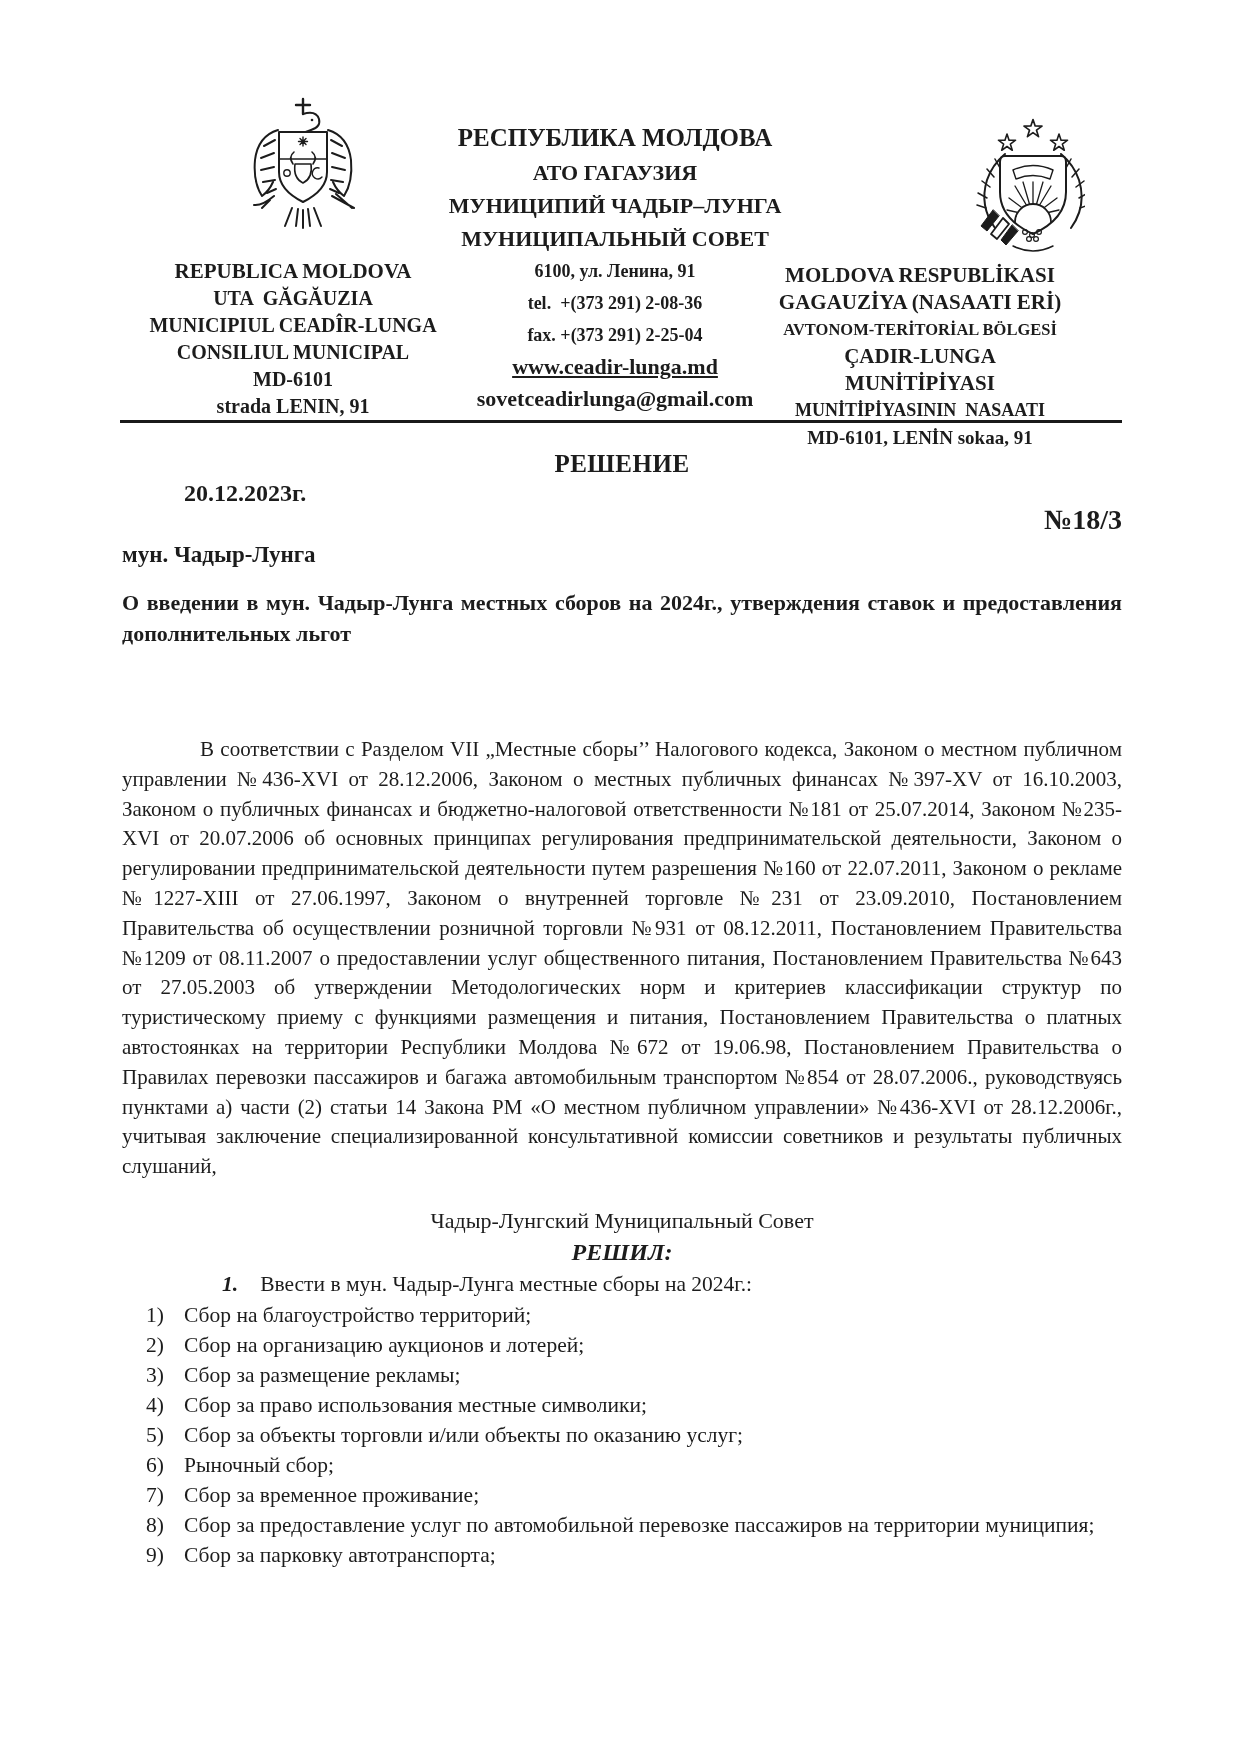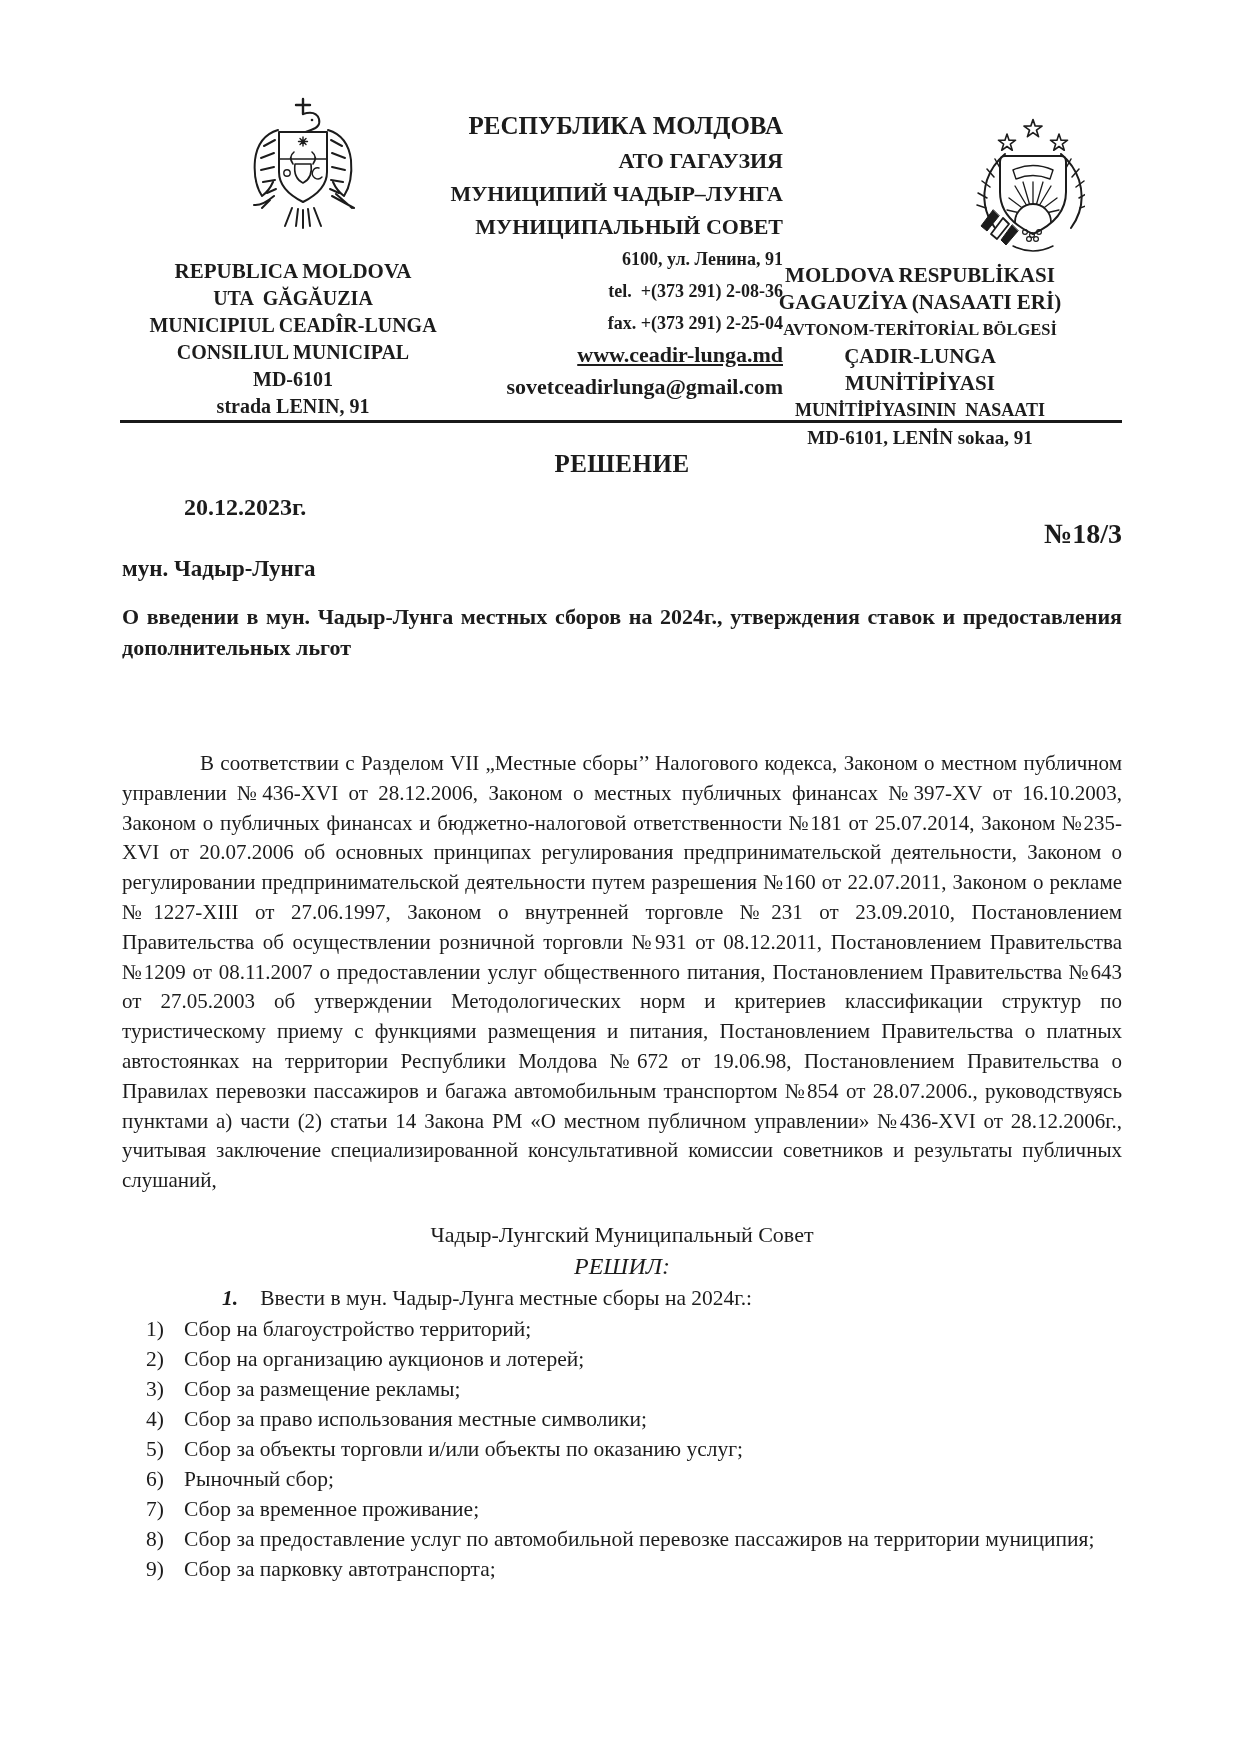--- a/index.html
+++ b/index.html
@@ -13,44 +13,44 @@
     overflow:hidden;
   }
   .ws{white-space:pre-wrap;}
 
   
   .emblem-left{position:absolute;left:240px;top:96px;width:126px;height:142px;}
   .emblem-right{position:absolute;left:953px;top:116px;width:132px;height:142px;}
   .col-left{position:absolute;left:128px;top:258px;width:330px;text-align:center;
             font-weight:bold;font-size:20px;line-height:27px;}
   .col-left .ln0{font-size:21px;}
-  .col-center{position:absolute;left:447px;top:108px;width:336px;text-align:right;font-weight:bold;}
+  .col-center{position:absolute;left:447px;top:120px;width:336px;text-align:center;font-weight:bold;}
   .cc-country{font-size:25px;line-height:36px;}
   .cc-line{font-size:22px;line-height:33px;}
   .cc-contact{font-size:18px;line-height:32px;font-family:Liberation Serif, serif;}
   .cc-site{font-size:22px;line-height:32px;text-decoration:underline;}
   .cc-mail{font-size:22px;line-height:31px;}
   .col-right{position:absolute;left:758px;top:262px;width:324px;text-align:center;
              font-weight:bold;font-size:21px;line-height:27px;}
   .col-right .small{font-size:16.5px;}
   .col-right .mid{font-size:18px;}
   .col-right .addr{font-size:19px;}
   .rule{position:absolute;left:120px;top:420px;width:1002px;height:3px;background:#191919;}
 
   
   .content{position:absolute;left:122px;top:450px;width:1000px;}
   .doc-type{text-align:center;font-weight:bold;font-size:25px;line-height:28px;letter-spacing:.5px;}
-  .date-row{display:flex;justify-content:space-between;margin-top:16px;}
+  .date-row{display:flex;justify-content:space-between;margin-top:2px;}
   .date{font-weight:bold;font-size:24px;padding-left:62px;}
   .number{font-weight:bold;font-size:28px;margin-top:24px;}
   .place{text-align:left;font-weight:bold;font-size:23px;margin-top:6px;}
   .subject{font-weight:bold;font-size:22px;line-height:31px;text-align:justify;margin-top:19px;}
   .preamble{margin:86px 0 0 0;font-size:21px;line-height:29.8px;text-align:justify;text-indent:78px;}
   .council{text-align:center;font-size:22px;margin-top:26px;}
-  .reshil{text-align:center;font-weight:normal;font-style:italic;font-size:24px;margin-top:5px;}
+  .reshil{text-align:center;font-weight:bold;font-style:italic;font-size:24px;margin-top:5px;}
   .item1{margin-top:3px;font-size:21.5px;line-height:30px;padding-left:100px;}
   .item1 .n{font-weight:bold;font-style:italic;margin-right:22px;}
   .fees{margin-top:1px;}
   .fee-row{display:flex;font-size:21.5px;line-height:30px;}
   .fee-num{flex:0 0 38px;margin-left:24px;}
   .fee-text{flex:1;text-align:justify;padding-right:4px;}
 
   svg{display:block;width:100%;height:100%;}
 </style>
 </head>

